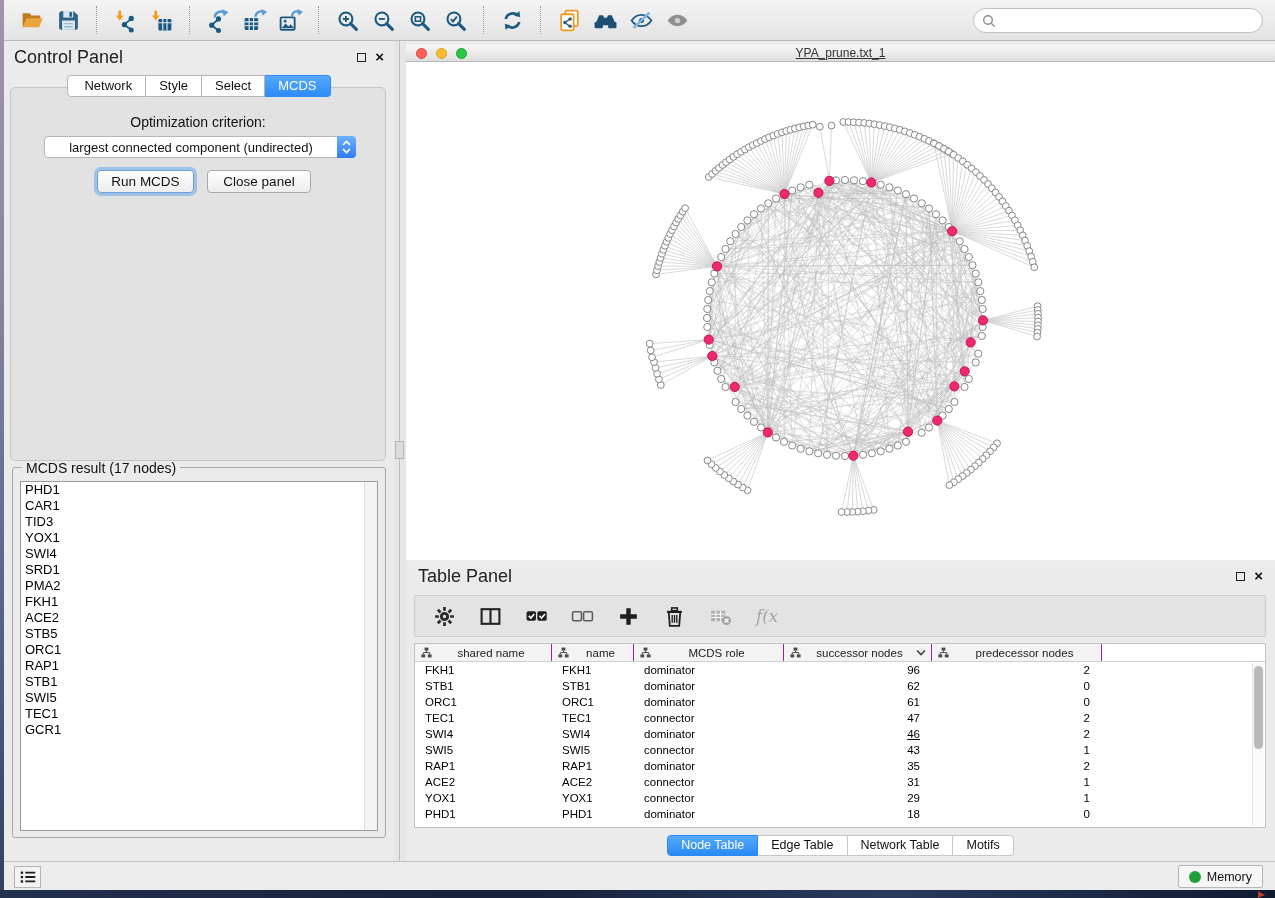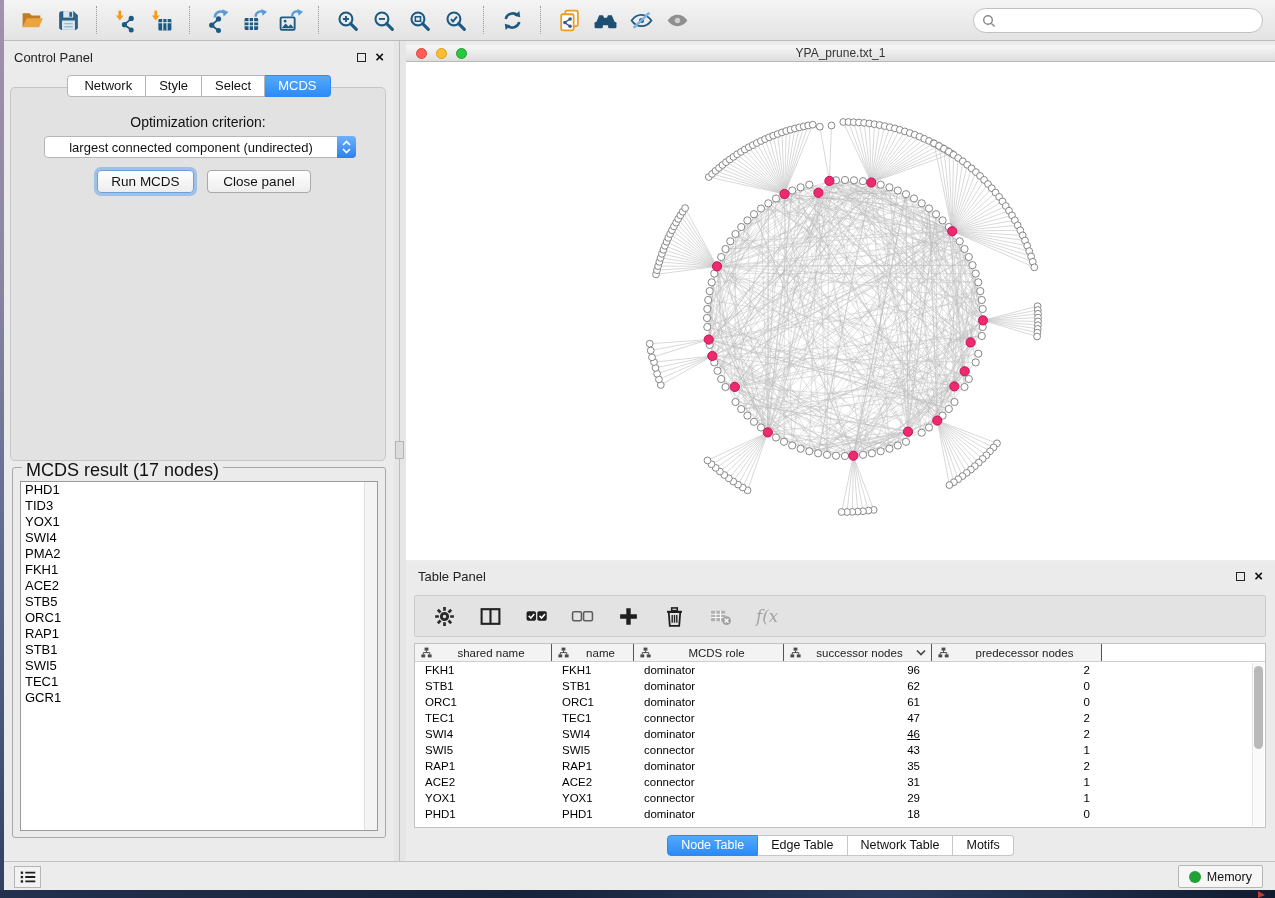--- a/index.html
+++ b/index.html
@@ -20,21 +20,21 @@
     display:flex; align-items:center; padding-left:10px; }
   .tb-btn { width:36px; height:32px; display:flex; align-items:center; justify-content:center; border-radius:4px; }
   .tb-sep { width:1px; height:28px; border-left:1px dotted #9a9a9a; margin:0 10px; }
   .toolbar-search { position:absolute; right:12px; top:8px; width:290px; height:25px; background:#fff;
     border:1px solid #c0c0c0; border-radius:13px; display:flex; align-items:center; padding-left:8px; }
   .toolbar-search input { border:none; outline:none; flex:1; height:20px; font-size:12px; background:transparent; font-family:"Liberation Sans",sans-serif; }
 
   
   #control-panel { position:absolute; left:0; top:45px; width:390px; height:813px; background:#ebebeb; }
   .cp-header { height:24px; display:flex; align-items:center; padding:0 10px; }
-  .cp-title { font-size:13px; color:#222; }
+  .cp-title { font-size:18px; color:#222; }
   .win-btns { margin-left:auto; display:flex; align-items:center; gap:9px; }
   .float-btn { width:9px; height:9px; border:1.5px solid #222; display:inline-block; }
   .close-btn { font-size:15px; font-weight:bold; color:#111; line-height:10px; }
   .cp-tabs { position:absolute; left:0; top:30px; width:100%; display:flex; justify-content:center; z-index:2; }
   .cp-tab { background:#fff; border:1px solid #b5b5b5; border-left:none; padding:2px 13px 3px; font-size:13px; color:#111; }
   .cp-tab:first-child { border-left:1px solid #b5b5b5; border-radius:4px 0 0 4px;padding-left:16px; }
   .cp-tab:last-child { border-radius:0 4px 4px 0; }
   .cp-tab.active { background:linear-gradient(180deg,#55a9fc,#2e8bf7); color:#fff; border-color:#2e8bf7; }
   .cp-panel { position:absolute; left:6px; top:42px; width:376px; height:374px; background:#e2e2e2;
     border:1px solid #c6c6c6; border-radius:5px; z-index:1; }
@@ -42,39 +42,39 @@
   .combo { position:absolute; left:33px; top:48px; width:312px; height:22px; background:#fff; border:1px solid #b6b6b6;
     border-radius:4px; display:flex; align-items:center; }
   .combo-text { flex:1; text-align:center; font-size:13px; color:#111; white-space:nowrap; overflow:hidden; }
   .combo-stepper { width:19px; height:22px; margin:-1px -1px -1px 0; border-radius:0 4px 4px 0;
     background:linear-gradient(180deg,#6cb2fb,#2e7ef0); display:flex; flex-direction:column; align-items:center; justify-content:center; gap:2px; }
   .aqua-btn { position:absolute; top:82px; height:23px; background:linear-gradient(180deg,#ffffff,#ededed);
     border:1px solid #a9a9a9; border-radius:4px; font-size:13.5px; color:#111; display:flex; align-items:center; justify-content:center; font-family:"Liberation Sans",sans-serif; }
   #run-mcds { left:86px; width:97px; box-shadow:0 0 0 3px rgba(100,165,235,.55); border-color:#6f9fd8; }
   #close-panel { left:196px; width:104px; }
   .groupbox { position:absolute; left:8px; top:422px; width:374px; height:371px; border:1px solid #a8a8a8; border-radius:3px; }
-  .groupbox-title { position:absolute; left:9px; top:-8px; background:#ebebeb; padding:0 4px; font-size:18px; color:#111; }
+  .groupbox-title { position:absolute; left:9px; top:-8px; background:#ebebeb; padding:0 4px; font-size:14px; color:#111; }
   .mcds-list { position:absolute; left:7px; top:13px; right:7px; bottom:6px; background:#fff; border:1px solid #9a9a9a; overflow:hidden; }
   .mcds-track { position:absolute; right:0; top:0; width:13px; height:100%; background:#f4f4f4; border-left:1px solid #dedede; }
   .mcds-item { font-size:13px; line-height:16px; padding-left:4px; color:#000; }
 
   
   #v-splitter { position:absolute; left:390px; top:41px; width:12px; height:821px; background:#e6e6e6; }
   #v-splitter .line { position:absolute; left:5px; top:0; width:1px; height:100%; background:#bdbdbd; }
   #v-splitter .grip { position:absolute; left:1px; top:400px; width:9px; height:18px; background:#dcdcdc; border:1px solid #b5b5b5; }
 
   
   #network-window { position:absolute; left:402px; top:45px; width:869px; height:515px; background:#fff; }
   .net-titlebar { position:relative; height:17px; background:linear-gradient(180deg,#f7f7f7,#dedede); border-bottom:1px solid #b8b8b8; }
   .traffic { position:absolute; left:10px; top:3px; display:flex; gap:9px; }
   .light { width:11px; height:11px; border-radius:50%; }
   .light.red { background:#ff5f57; border:0.5px solid #e0443e; }
   .light.yellow { background:#febc2e; border:0.5px solid #d89e24; }
   .light.green { background:#28c840; border:0.5px solid #1da133; }
-  .net-title { position:absolute; left:0; top:1px; width:100%; text-align:center; font-size:12px; color:#333; }
+  .net-title { position:absolute; left:0; top:1px; width:100%; text-align:center; font-size:12px; color:#333;text-decoration:underline; }
   #network-canvas { position:relative; width:869px; height:498px; background:#fff; }
 
   
   #table-panel { position:absolute; left:402px; top:565px; width:869px; height:293px; background:#ebebeb; }
   .tp-header { height:22px; display:flex; align-items:center; padding:0 12px; }
   .tp-toolbar { position:absolute; left:8px; top:30px; width:852px; height:42px; background:#e3e3e3;
     border:1px solid #cbcbcb; border-radius:2px; display:flex; align-items:center; padding-left:16px; gap:20px; }
   .tt-btn { width:26px; height:26px; display:flex; align-items:center; justify-content:center; }
   .tt-btn.disabled { opacity:.9; }
   #node-table { position:absolute; left:8px; top:78px; width:852px; height:185px; background:#fff; border:1px solid #c2c2c2; overflow:hidden; }
@@ -284,23 +284,25 @@
         </span>
       </div>
       <div class="aqua-btn" id="run-mcds">Run MCDS</div>
       <div class="aqua-btn" id="close-panel">Close panel</div>
     </div>
     <div class="groupbox">
       <span class="groupbox-title">MCDS result (17 nodes)</span>
       <div class="mcds-list">
         <div class="mcds-track"></div>
       <div class="mcds-item">PHD1</div>
+          <div class="mcds-item">CAR1</div>
           <div class="mcds-item">TID3</div>
           <div class="mcds-item">YOX1</div>
           <div class="mcds-item">SWI4</div>
+          <div class="mcds-item">SRD1</div>
           <div class="mcds-item">PMA2</div>
           <div class="mcds-item">FKH1</div>
           <div class="mcds-item">ACE2</div>
           <div class="mcds-item">STB5</div>
           <div class="mcds-item">ORC1</div>
           <div class="mcds-item">RAP1</div>
           <div class="mcds-item">STB1</div>
           <div class="mcds-item">SWI5</div>
           <div class="mcds-item">TEC1</div>
           <div class="mcds-item">GCR1</div>

